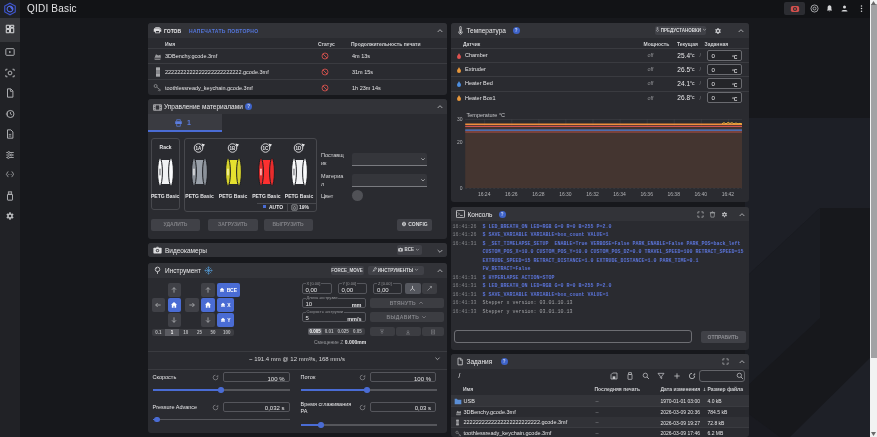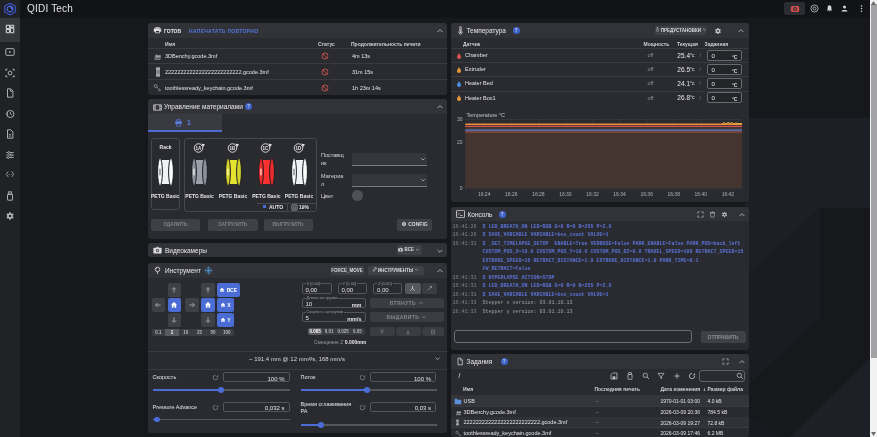--- a/index.html
+++ b/index.html
@@ -63,21 +63,21 @@
     <polygon points="600,419 680,360 760,419" fill="#191a20"></polygon>
   </svg>
 </div>
 
 <div class="topbar">
   <div class="logo"></div>
   <svg class="ab" style="left:3px;top:2px" width="14" height="14" viewBox="0 0 24 24">
       <path d="M12 2 L21 7 L21 17 L12 22 L3 17 L3 7 Z" fill="none" stroke="#3d55cc" stroke-width="2"></path>
       <path d="M12 7 a5 5 0 1 0 0.1 0 M12 7 L17 14" fill="none" stroke="#4f68e0" stroke-width="2"></path>
     </svg>
-  <div class="brand">QIDI Tech</div>
+  <div class="brand">QIDI Basic</div>
   <div class="ab" style="left:784px;top:2px;width:21px;height:13px;background:#2c2d32;border-radius:2px"></div>
   <svg class="ab" style="left:790px;top:3.5px" width="10" height="10" viewBox="0 0 24 24">
       <rect x="2" y="5" width="20" height="14" rx="4" fill="#d4504d"></rect>
       <circle cx="12" cy="12" r="5" fill="#2c2d32"></circle>
       <circle cx="12" cy="12" r="2.2" fill="#d4504d"></circle>
     </svg>
   <svg class="ab" style="left:810px;top:3.5px" width="9" height="9" viewBox="0 0 24 24">
       <circle cx="12" cy="12" r="9.5" fill="none" stroke="#cfd0d3" stroke-width="2"></circle>
       <circle cx="12" cy="12" r="4" fill="none" stroke="#cfd0d3" stroke-width="2"></circle>
     </svg>

